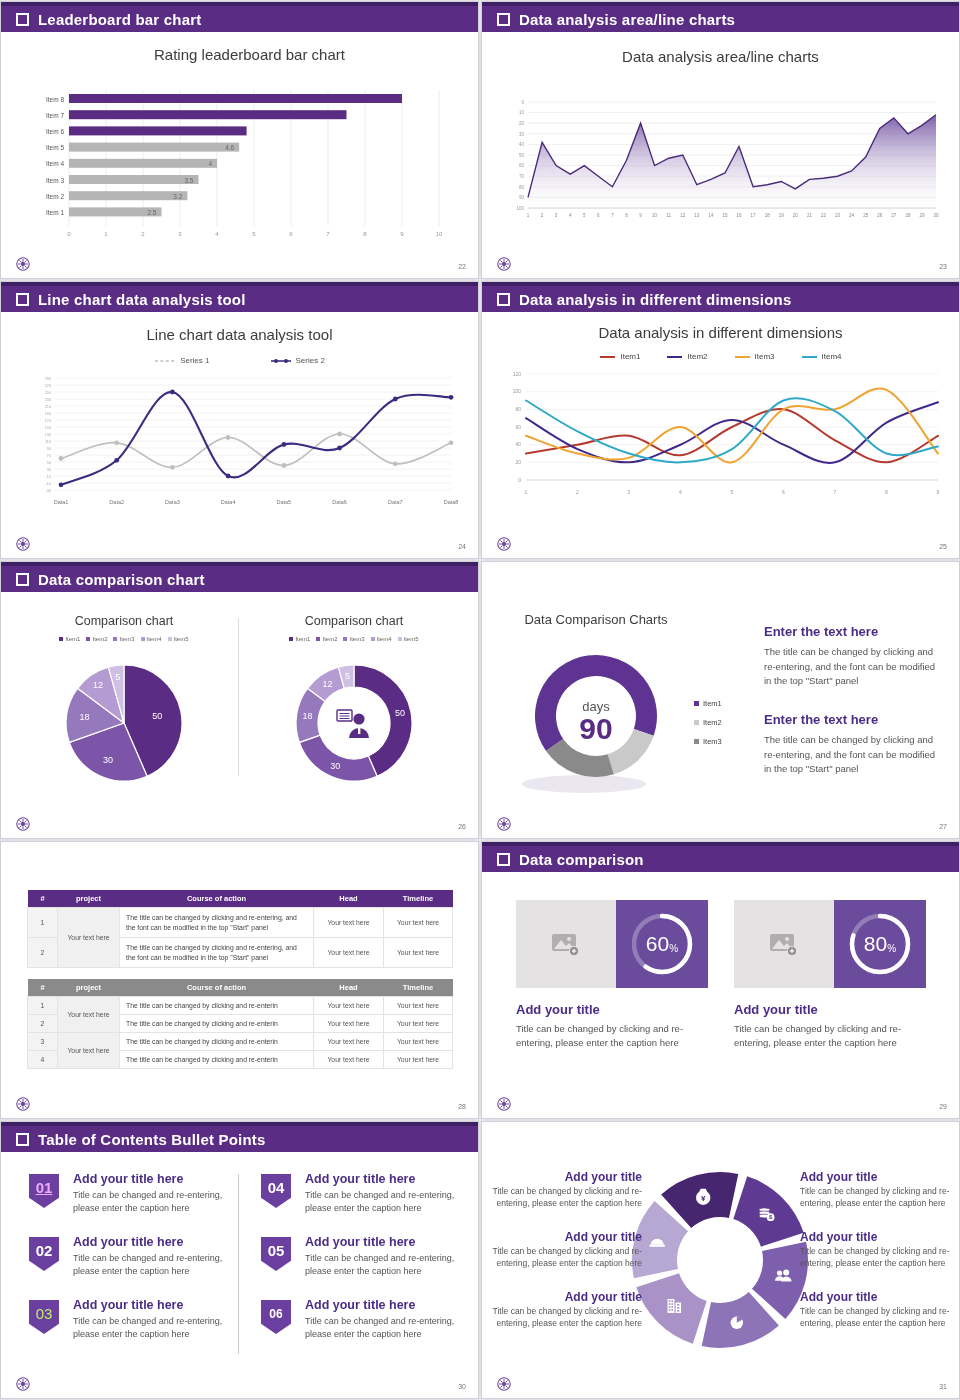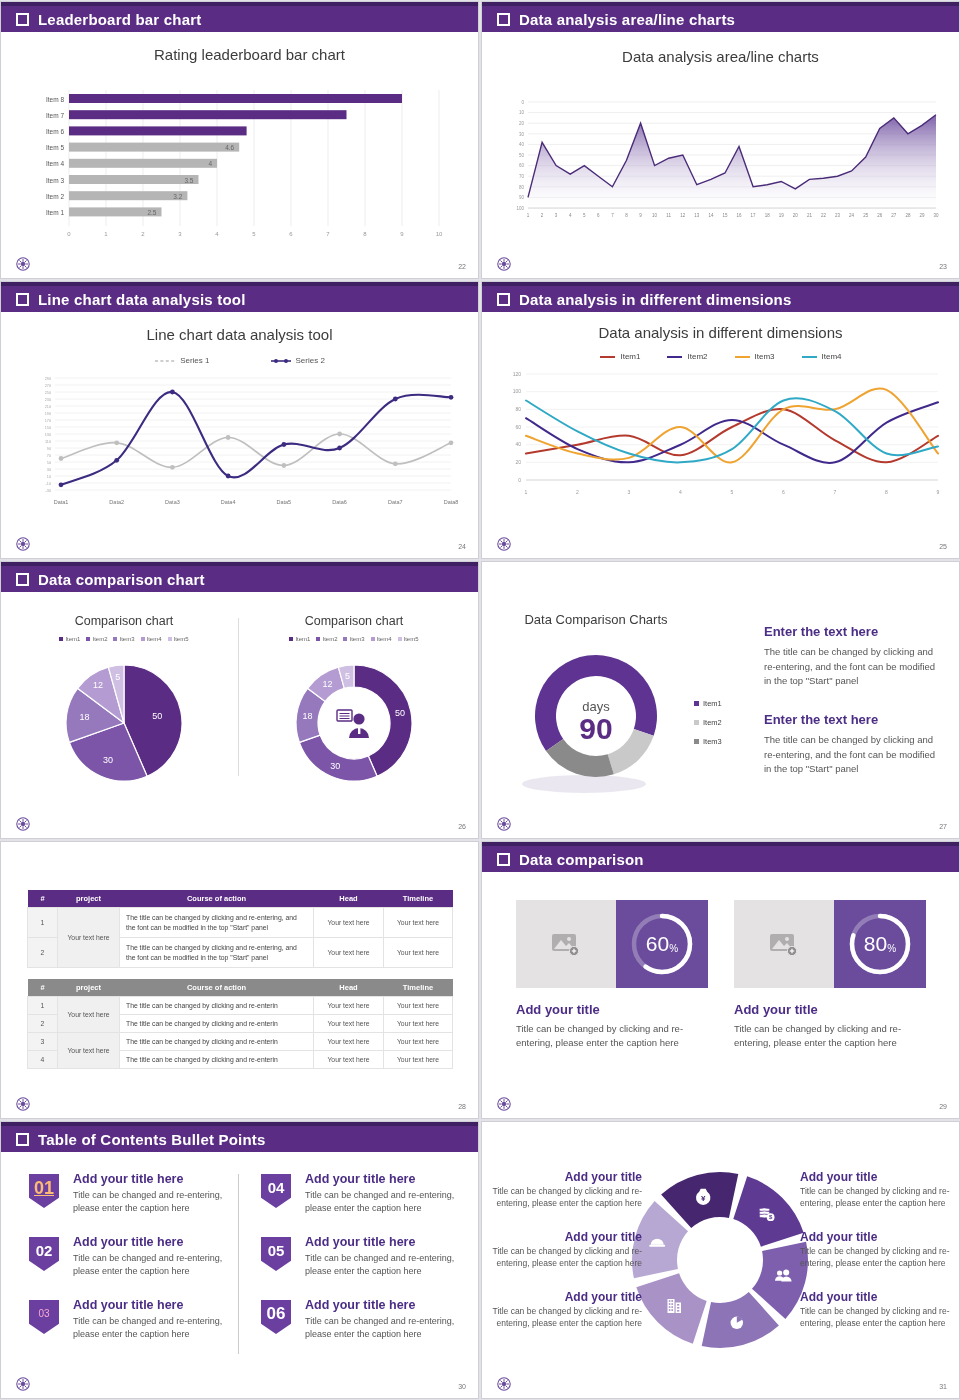--- a/index.html
+++ b/index.html
@@ -669,46 +669,46 @@
           <line x1="-1.84" y1="1.84" x2="-3.96" y2="3.96" stroke="#6a4b9c" stroke-width="1.1"></line>
           <line x1="-2.60" y1="0.00" x2="-5.60" y2="0.00" stroke="#6a4b9c" stroke-width="1.1"></line>
           <line x1="-1.84" y1="-1.84" x2="-3.96" y2="-3.96" stroke="#6a4b9c" stroke-width="1.1"></line>
           <line x1="-0.00" y1="-2.60" x2="-0.00" y2="-5.60" stroke="#6a4b9c" stroke-width="1.1"></line>
           <line x1="1.84" y1="-1.84" x2="3.96" y2="-3.96" stroke="#6a4b9c" stroke-width="1.1"></line>
           <circle r="2.4" fill="#6a4b9c"></circle>
         </svg></div>
       <div class="page-num">30</div>
       <div class="abs" style="left: 237px; top: 52px; width: 1px; height: 180px; background: rgb(204, 204, 204);"></div>
       <div class="abs" style="left: 28px; top: 50px; width: 200px;">
-        <div style="position: absolute; left: 0px; top: 2px; width: 30px; height: 34px; background: rgb(106, 63, 160); clip-path: polygon(0px 0px, 100% 0px, 100% 70%, 50% 100%, 0px 70%); text-align: center;"><span style="color: #fdba74; font-size: 18px; font-weight: bold; line-height: 28px; text-decoration: underline;">01</span></div>
+        <div style="position: absolute; left: 0px; top: 2px; width: 30px; height: 34px; background: rgb(106, 63, 160); clip-path: polygon(0px 0px, 100% 0px, 100% 70%, 50% 100%, 0px 70%); text-align: center;"><span style="color: #f0abfc; font-size: 15px; font-weight: bold; line-height: 28px; text-decoration: underline;">01</span></div>
         <div class="blk-title" style="margin-left: 44px; font-size: 12.5px;">Add your title here</div>
         <div class="blk-body" style="margin-left: 44px; font-size: 9px; line-height: 1.4; margin-top: 3px; width: 156px;">Title can be changed and re-entering, please enter the caption here</div>
       </div>
       <div class="abs" style="left: 28px; top: 113px; width: 200px;">
         <div style="position: absolute; left: 0px; top: 2px; width: 30px; height: 34px; background: rgb(106, 63, 160); clip-path: polygon(0px 0px, 100% 0px, 100% 70%, 50% 100%, 0px 70%); text-align: center;"><span style="color: rgb(255, 255, 255); font-size: 15px; font-weight: bold; line-height: 28px;">02</span></div>
         <div class="blk-title" style="margin-left: 44px; font-size: 12.5px;">Add your title here</div>
         <div class="blk-body" style="margin-left: 44px; font-size: 9px; line-height: 1.4; margin-top: 3px; width: 156px;">Title can be changed and re-entering, please enter the caption here</div>
       </div>
       <div class="abs" style="left: 28px; top: 176px; width: 200px;">
-        <div style="position: absolute; left: 0px; top: 2px; width: 30px; height: 34px; background: rgb(106, 63, 160); clip-path: polygon(0px 0px, 100% 0px, 100% 70%, 50% 100%, 0px 70%); text-align: center;"><span style="color: #f9a8d4; font-size: 10px; font-weight: normal; line-height: 28px;">03</span></div>
+        <div style="position: absolute; left: 0px; top: 2px; width: 30px; height: 34px; background: rgb(106, 63, 160); clip-path: polygon(0px 0px, 100% 0px, 100% 70%, 50% 100%, 0px 70%); text-align: center;"><span style="color: #bef264; font-size: 15px; font-weight: normal; line-height: 28px;">03</span></div>
         <div class="blk-title" style="margin-left: 44px; font-size: 12.5px;">Add your title here</div>
         <div class="blk-body" style="margin-left: 44px; font-size: 9px; line-height: 1.4; margin-top: 3px; width: 156px;">Title can be changed and re-entering, please enter the caption here</div>
       </div>
       <div class="abs" style="left: 260px; top: 50px; width: 200px;">
         <div style="position: absolute; left: 0px; top: 2px; width: 30px; height: 34px; background: rgb(106, 63, 160); clip-path: polygon(0px 0px, 100% 0px, 100% 70%, 50% 100%, 0px 70%); text-align: center;"><span style="color: rgb(255, 255, 255); font-size: 15px; font-weight: bold; line-height: 28px;">04</span></div>
         <div class="blk-title" style="margin-left: 44px; font-size: 12.5px;">Add your title here</div>
         <div class="blk-body" style="margin-left: 44px; font-size: 9px; line-height: 1.4; margin-top: 3px; width: 156px;">Title can be changed and re-entering, please enter the caption here</div>
       </div>
       <div class="abs" style="left: 260px; top: 113px; width: 200px;">
         <div style="position: absolute; left: 0px; top: 2px; width: 30px; height: 34px; background: rgb(106, 63, 160); clip-path: polygon(0px 0px, 100% 0px, 100% 70%, 50% 100%, 0px 70%); text-align: center;"><span style="color: rgb(255, 255, 255); font-size: 15px; font-weight: bold; line-height: 28px;">05</span></div>
         <div class="blk-title" style="margin-left: 44px; font-size: 12.5px;">Add your title here</div>
         <div class="blk-body" style="margin-left: 44px; font-size: 9px; line-height: 1.4; margin-top: 3px; width: 156px;">Title can be changed and re-entering, please enter the caption here</div>
       </div>
       <div class="abs" style="left: 260px; top: 176px; width: 200px;">
-        <div style="position: absolute; left: 0px; top: 2px; width: 30px; height: 34px; background: rgb(106, 63, 160); clip-path: polygon(0px 0px, 100% 0px, 100% 70%, 50% 100%, 0px 70%); text-align: center;"><span style="color: rgb(255, 255, 255); font-size: 17px; font-weight: bold; line-height: 28px;">06</span></div>
+        <div style="position: absolute; left: 0px; top: 2px; width: 30px; height: 34px; background: rgb(106, 63, 160); clip-path: polygon(0px 0px, 100% 0px, 100% 70%, 50% 100%, 0px 70%); text-align: center;"><span style="color: rgb(255, 255, 255); font-size: 12px; font-weight: bold; line-height: 28px;">06</span></div>
         <div class="blk-title" style="margin-left: 44px; font-size: 12.5px;">Add your title here</div>
         <div class="blk-body" style="margin-left: 44px; font-size: 9px; line-height: 1.4; margin-top: 3px; width: 156px;">Title can be changed and re-entering, please enter the caption here</div>
       </div>
     </div>
   <div class="slide">
       <div class="logo"><svg viewBox="-9 -9 18 18" width="16" height="16">
           <circle r="7" fill="none" stroke="#6a4b9c" stroke-width="1.2"></circle>
           <line x1="2.60" y1="0.00" x2="5.60" y2="0.00" stroke="#6a4b9c" stroke-width="1.1"></line>
           <line x1="1.84" y1="1.84" x2="3.96" y2="3.96" stroke="#6a4b9c" stroke-width="1.1"></line>
           <line x1="0.00" y1="2.60" x2="0.00" y2="5.60" stroke="#6a4b9c" stroke-width="1.1"></line>

